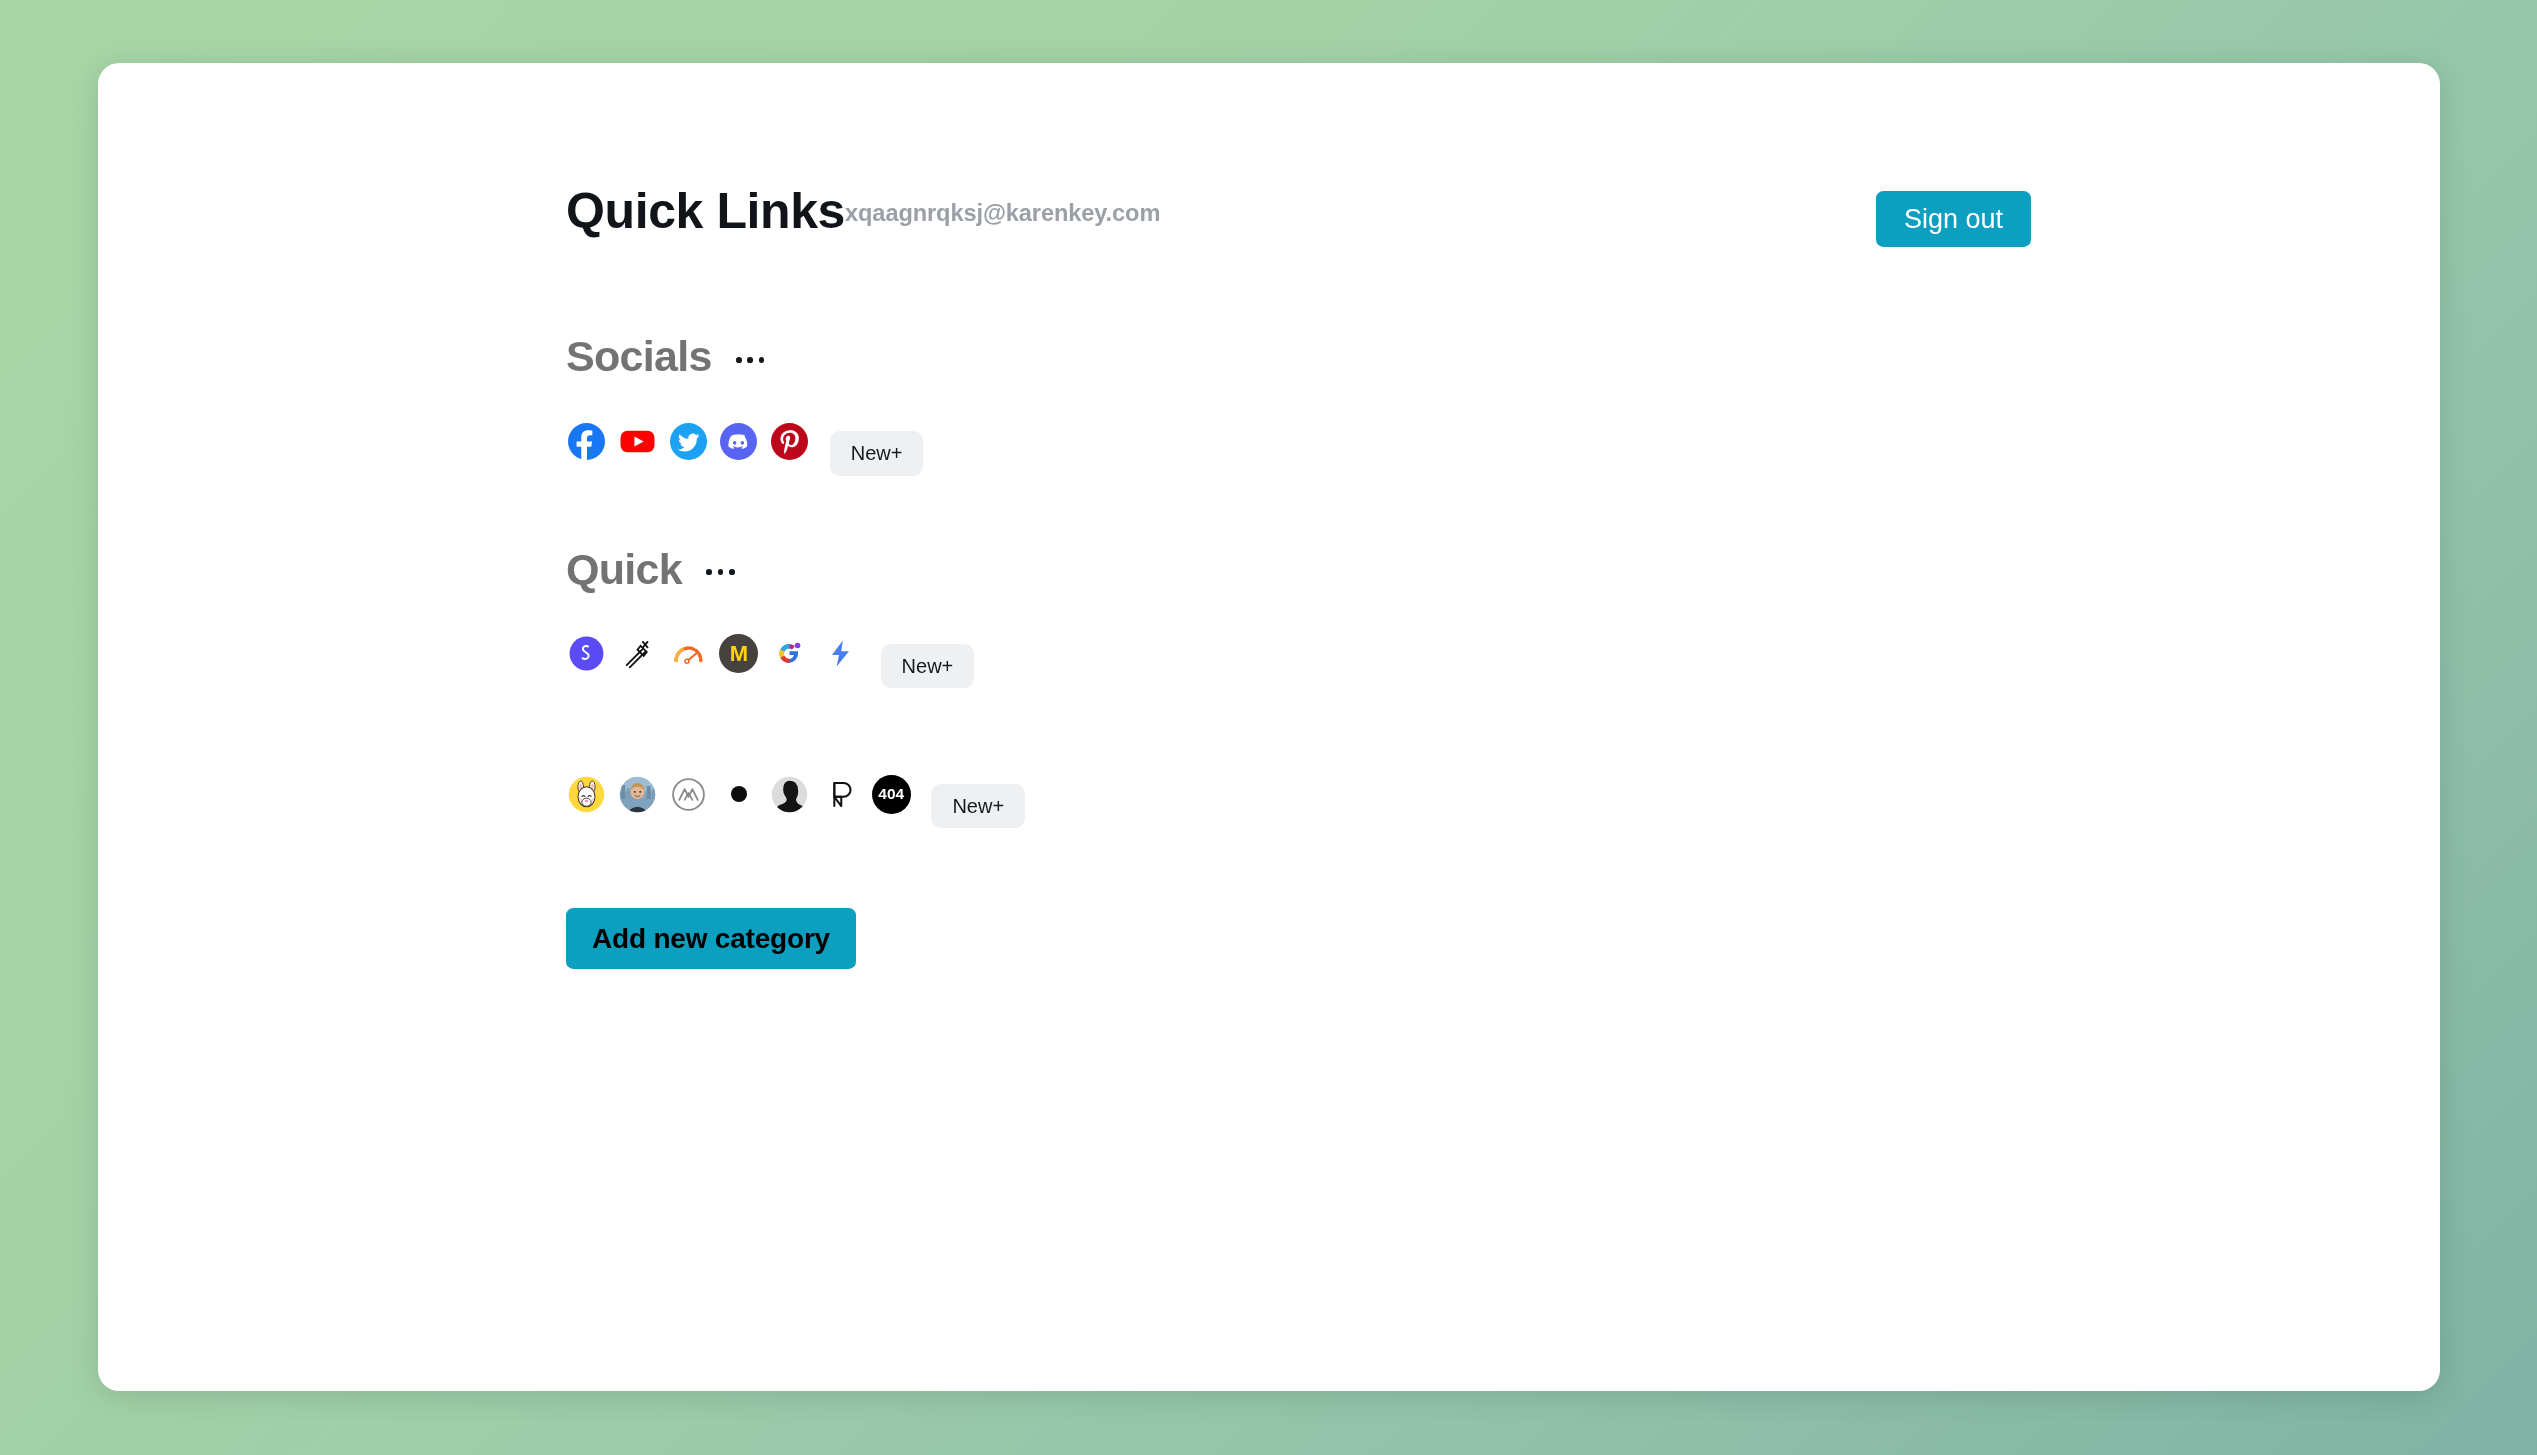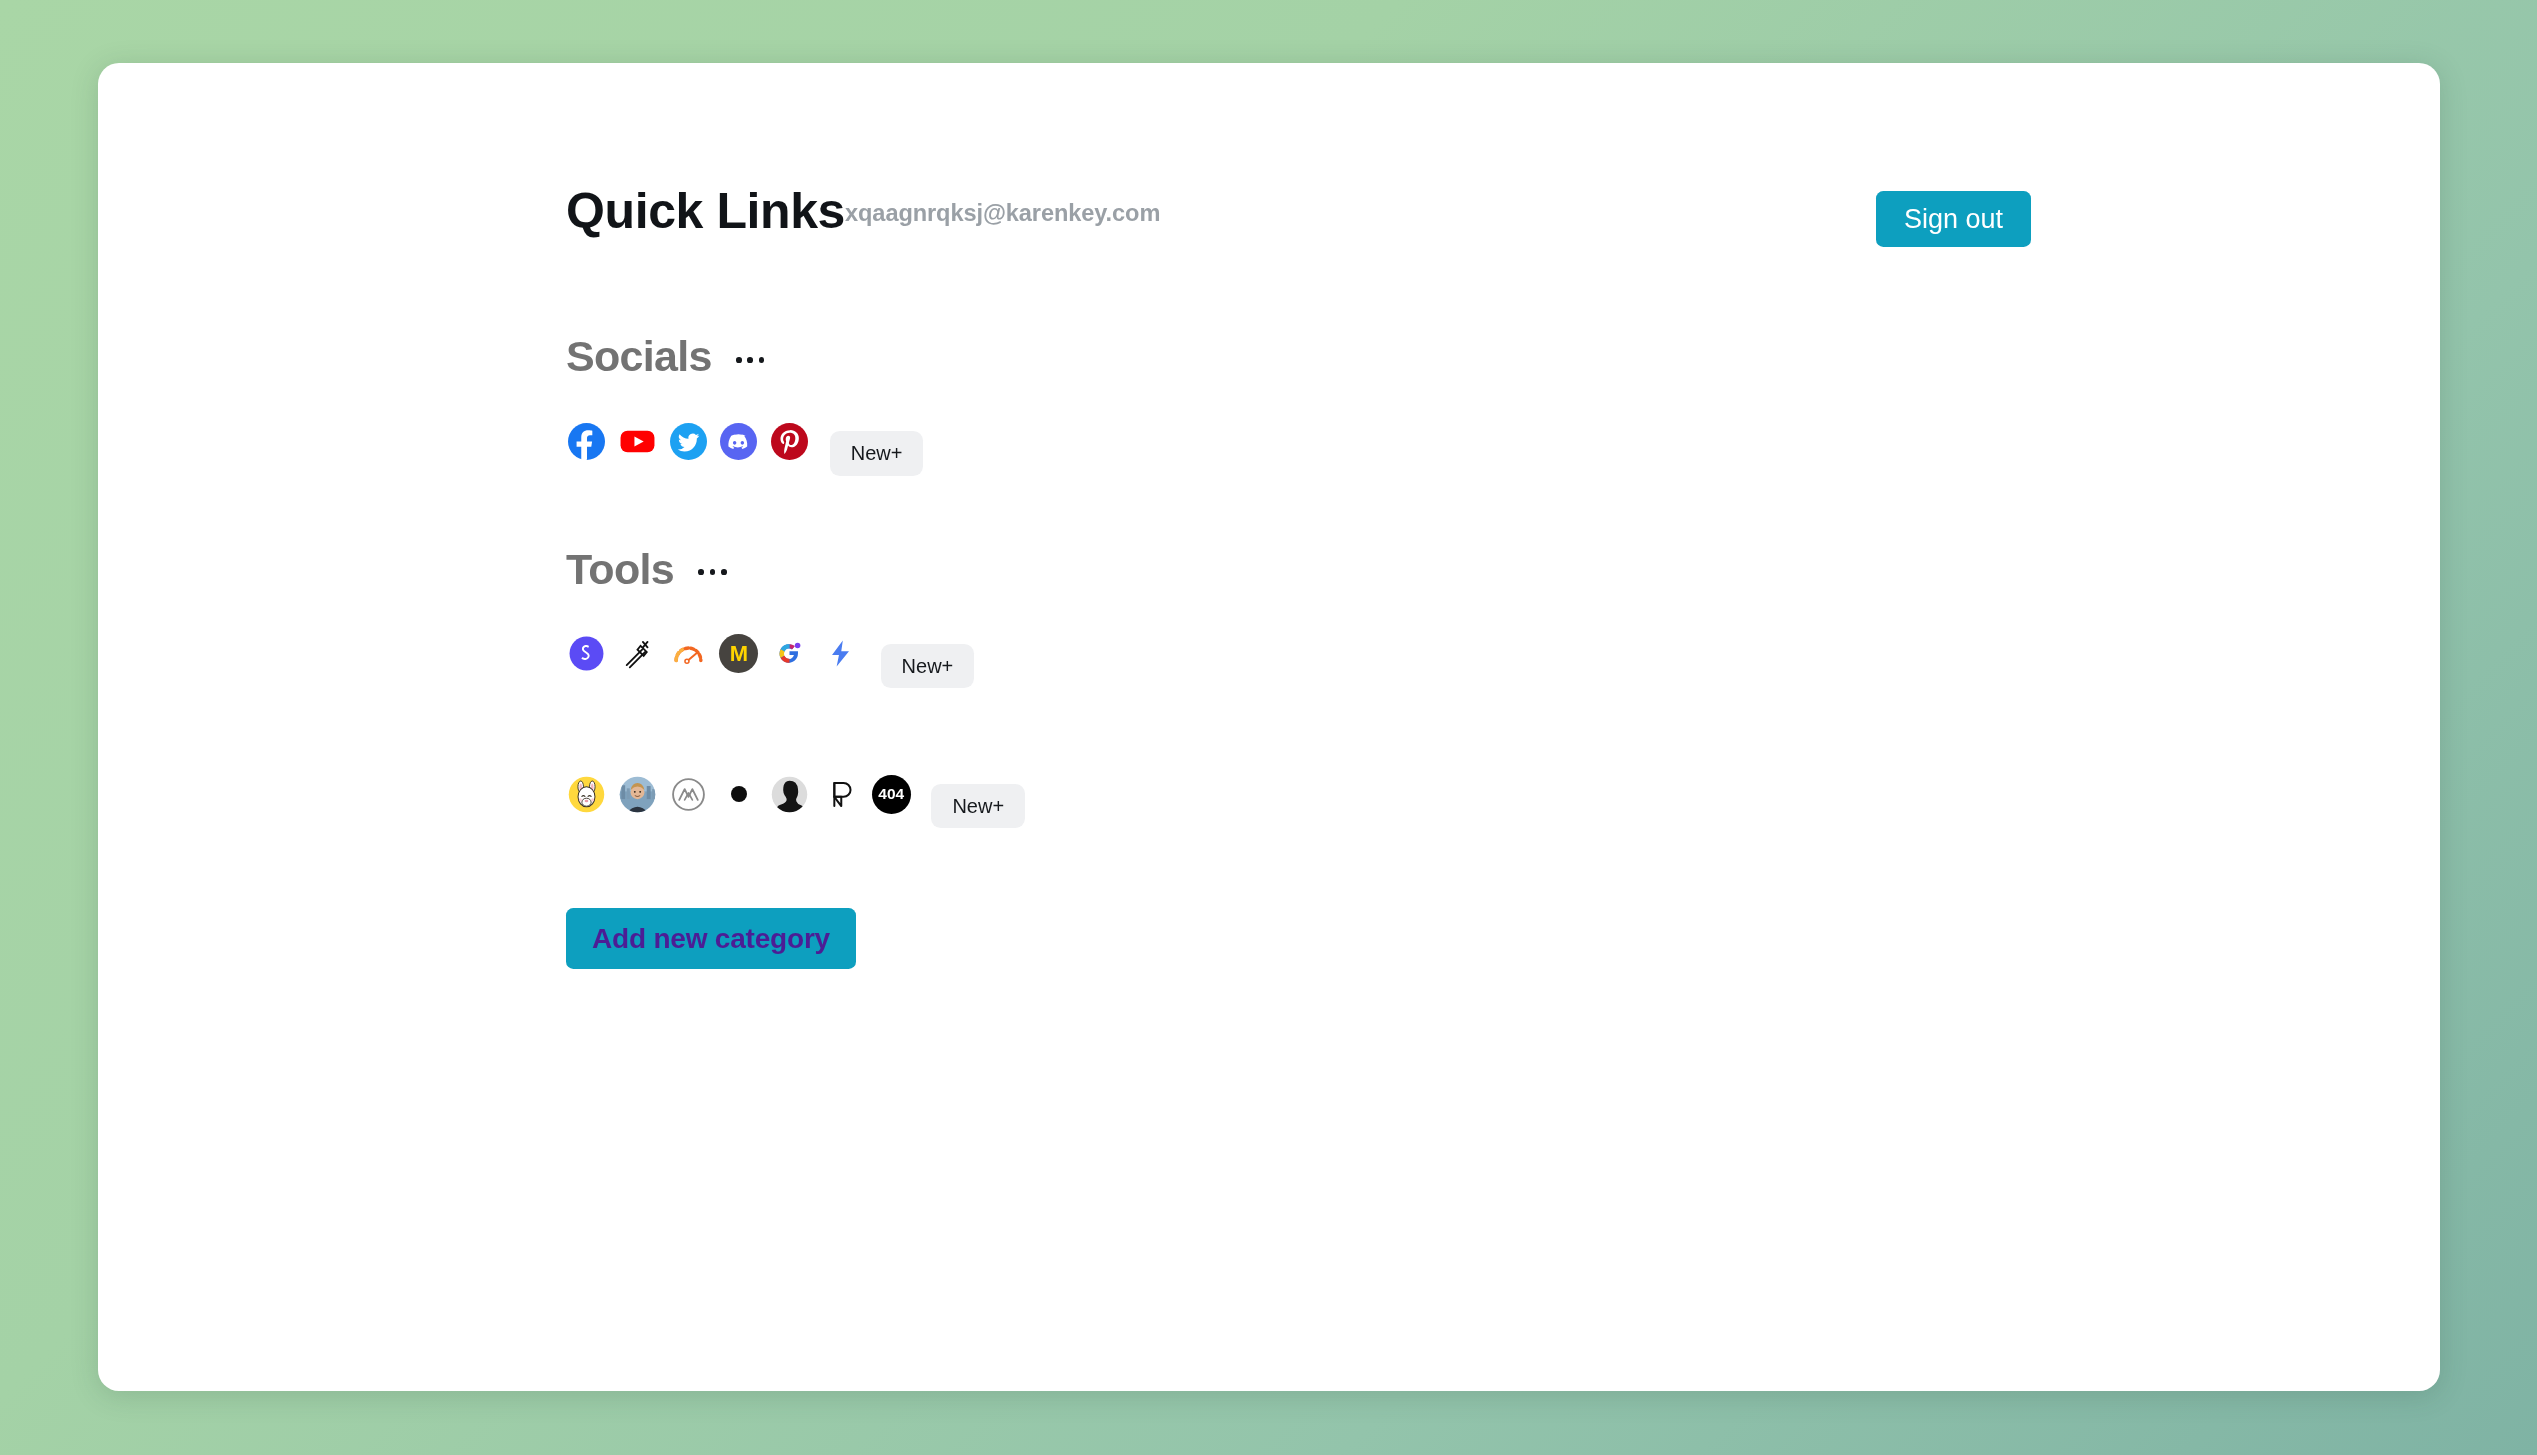--- a/index.html
+++ b/index.html
@@ -132,21 +132,21 @@
     padding: 12.2px 21px;
     margin-left: 9.8px;
     cursor: pointer;
     line-height: 1;
     margin-top: 24px;
   }
 
   .add-cat-btn {
     margin-top: 8.1px;
     background: #0d9fbf;
-    color: #4c1d95;
+    color: #000000;
     border: none;
     border-radius: 7.3px;
     font-family: "Liberation Sans", sans-serif;
     font-size: 28px;
     font-weight: 700;
     padding: 16.3px 26px;
     cursor: pointer;
     line-height: 1;
     letter-spacing: -0.2px;
   }
@@ -242,21 +242,21 @@
             </svg>
           </a>
 
           <button class="new-btn">New+</button>
         </div>
       </div>
 
       
       <div class="category">
         <div class="cat-head">
-          <div class="cat-title">Tools</div>
+          <div class="cat-title">Quick</div>
           <button class="cat-menu">
               <i></i>
               <i></i>
               <i></i>
             </button>
         </div>
         <div class="icon-row">
 
           <a class="link-chip">
             <svg width="37" height="37" viewBox="0 0 48 48">

